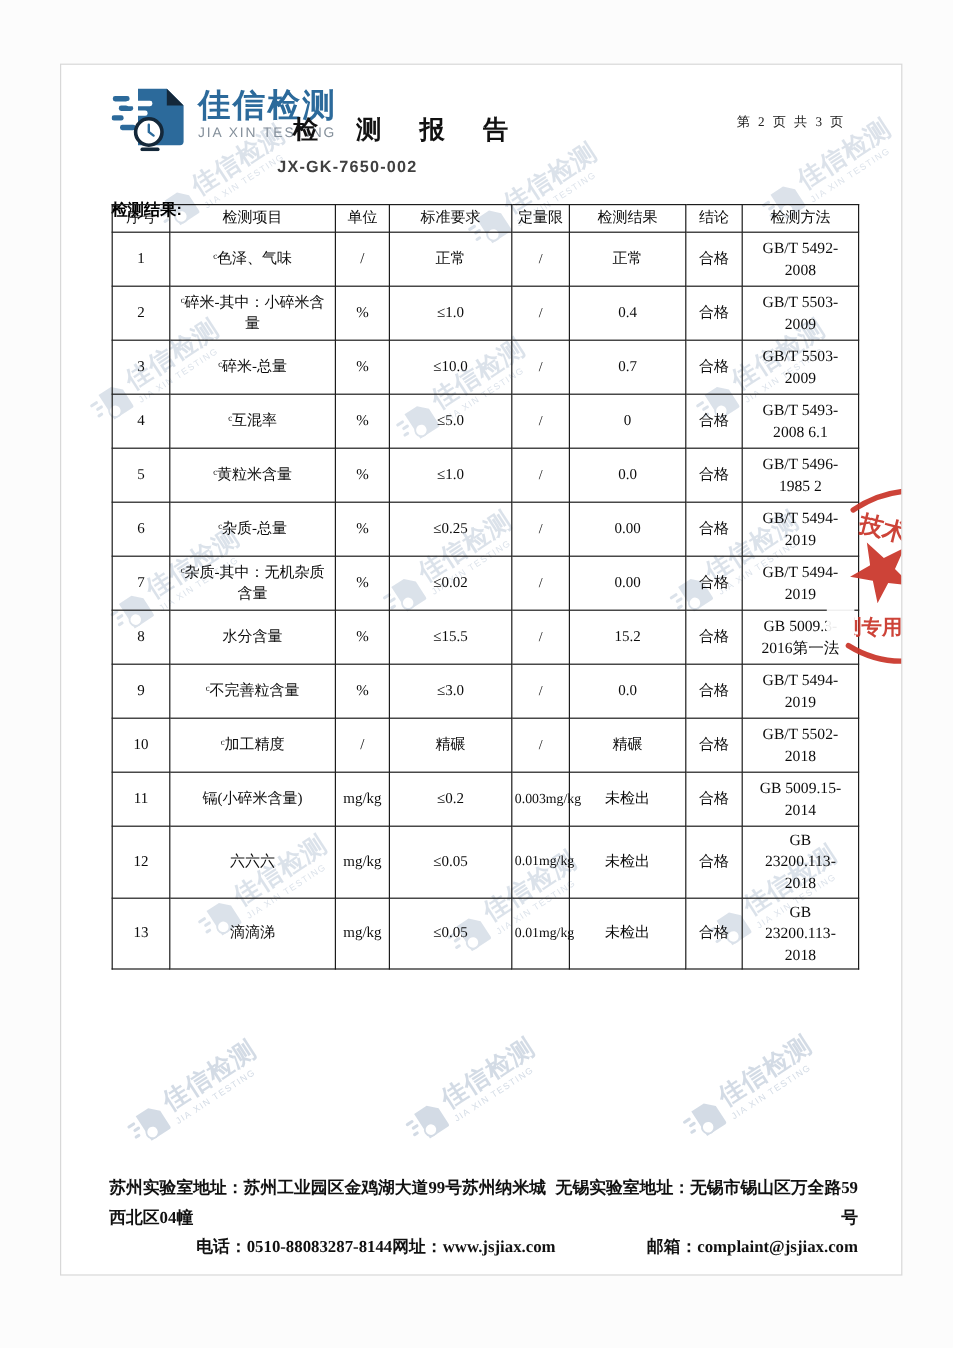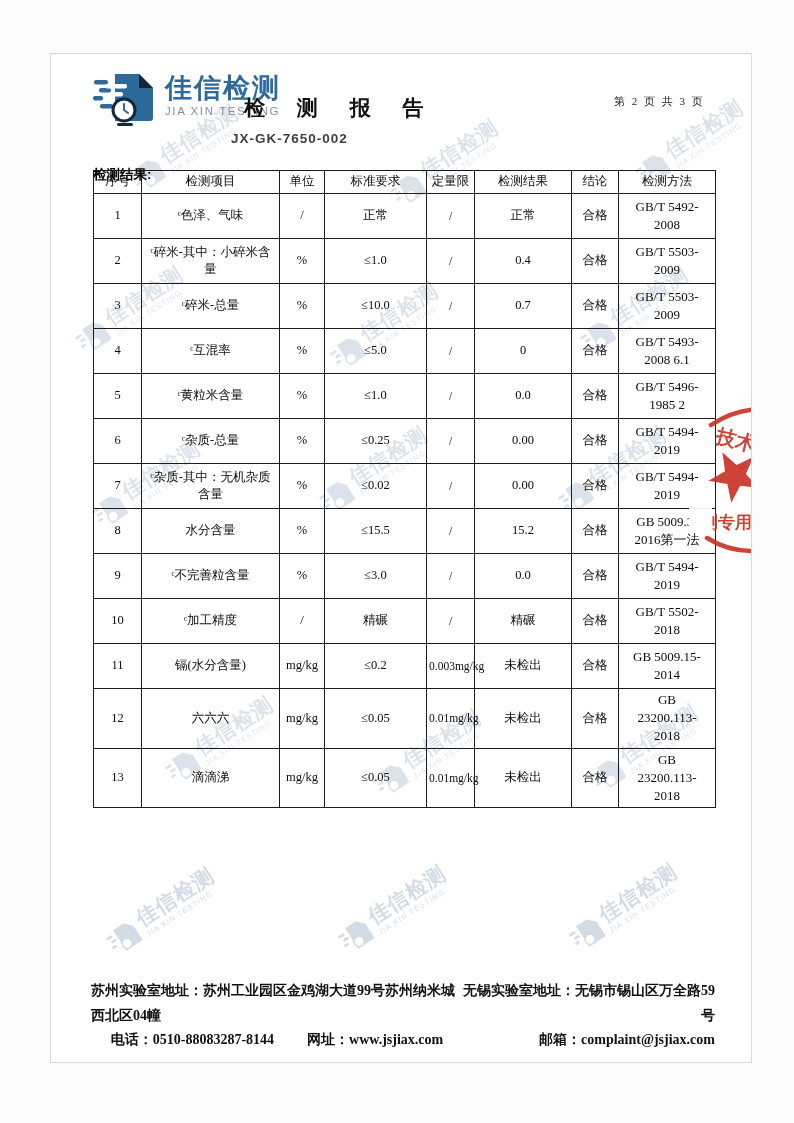--- a/index.html
+++ b/index.html
@@ -26,21 +26,21 @@
   }
   table.results th { height:23px; font-weight:normal; padding:2px 2px; }
   table.results td { height:45px; }
   .w0{width:48px} .w1{width:138px} .w2{width:45px} .w3{width:102px} .w4{width:48px} .w5{width:97px} .w6{width:47px} .w7{width:97px}
   table.results td.c4 { font-size:11.5px; padding:2px 2px; }
   table.results td.c7 { font-size:13px; padding:2px 8px; }
   
   .footer { position:absolute; left:40px; top:925px; width:624px; display:flex;
     font-size:14px; font-weight:bold; color:#111; line-height:1.75; }
   .footer .f-left { width:372px; }
-  .footer .f-left .l2 { display:flex; justify-content:center;gap:33px; }
+  .footer .f-left .l2 { display:flex; justify-content:flex-end; }
   .footer .f-right { flex:1; text-align:right; }
   
   .wm-layer { position:absolute; inset:0; pointer-events:none; }
   .wm { position:absolute; width:150px; display:flex; align-items:flex-end; transform:rotate(-33deg); opacity:.5; color:#b9c6d6; }
   .wm.big { opacity:.62; }
   .wm-icon { flex:0 0 auto; }
   .wm-text { margin-left:4px; }
   .wm-cn { font-family:"Liberation Sans","DejaVu Sans",sans-serif; font-weight:bold; font-size:21px; letter-spacing:1px; line-height:1; }
   .wm-en { font-family:"Liberation Sans","DejaVu Sans",sans-serif; font-size:7.5px; letter-spacing:1.2px; margin-top:2px; }
   
@@ -397,21 +397,21 @@
           <td class="c1">ᶜ加工精度</td>
           <td class="c2">/</td>
           <td class="c3">精碾</td>
           <td class="c4">/</td>
           <td class="c5">精碾</td>
           <td class="c6">合格</td>
           <td class="c7">GB/T 5502-2018</td>
         </tr>
         <tr>
           <td class="c0">11</td>
-          <td class="c1">镉(水分含量)</td>
+          <td class="c1">镉(小碎米含量)</td>
           <td class="c2">mg/kg</td>
           <td class="c3">≤0.2</td>
           <td class="c4">0.003mg/kg</td>
           <td class="c5">未检出</td>
           <td class="c6">合格</td>
           <td class="c7">GB 5009.15-2014</td>
         </tr>
         <tr>
           <td class="c0">12</td>
           <td class="c1">六六六</td>

